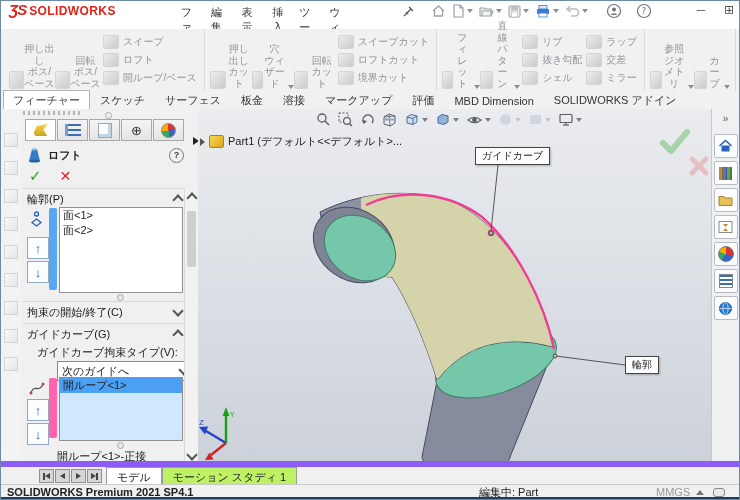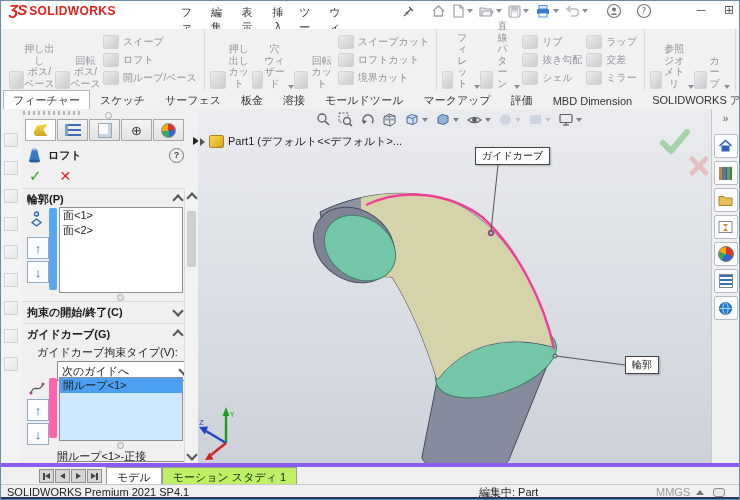--- a/index.html
+++ b/index.html
@@ -40,21 +40,21 @@
   .pm-grip{position:absolute;left:84px;top:3px;width:5px;height:5px;border:1px solid #aaa;border-radius:50%;}
   .pmtabs{position:absolute;left:4px;top:10px;right:14px;height:22px;display:flex;gap:1px;}
   .pmtab{flex:1;border:1px solid #a9a9a9;background:linear-gradient(#f4f4f4,#e4e4e4);display:flex;align-items:center;justify-content:center;}
   .pmtab.active{background:#fff;}
   .pm-title{position:absolute;left:6px;top:36px;right:14px;height:20px;display:flex;align-items:center;gap:6px;font-weight:bold;}
   .helpc{margin-left:auto;width:13px;height:13px;border:1px solid #777;border-radius:50%;font-size:9px;font-weight:bold;color:#444;display:flex;align-items:center;justify-content:center;}
   .pm-okrow{position:absolute;left:8px;top:57px;height:20px;display:flex;gap:18px;align-items:center;}
   .okmark{color:#1fa51f;font-size:15px;font-weight:bold;}
   .xmark{color:#e02020;font-size:14px;font-weight:bold;}
   .pm-div{position:absolute;left:2px;right:14px;height:1px;background:#d9d9d9;}
-  .sec-h{position:absolute;left:6px;right:16px;height:15px;display:flex;align-items:center;font-weight:bold;color:#1a1a1a;}
+  .sec-h{position:absolute;left:6px;right:16px;height:15px;display:flex;align-items:center;font-weight:normal;color:#1a1a1a;}
   .chev{width:6px;height:6px;border-left:2px solid #555;border-top:2px solid #555;transform:rotate(45deg);margin-left:auto;}
   .chev.down{transform:rotate(225deg);margin-top:-3px;}
   .pmbtn{position:absolute;width:20px;height:20px;border:1px solid #93a9c2;background:#fcfdfe;display:flex;align-items:center;justify-content:center;color:#1464c8;font-weight:bold;font-size:13px;line-height:1;}
   .selbar{position:absolute;width:8px;border-radius:2px;}
   .listbox{position:absolute;border:1px solid #909090;background:#fff;overflow:hidden;}
   .listbox .row{padding:0 3px;font-size:11px;white-space:nowrap;}
   .resize-dot{position:absolute;width:5px;height:5px;border:1px solid #a8a8a8;border-radius:50%;background:#e8e8e8;}
   .pm-select{position:absolute;height:18px;border:1px solid #8a8a8a;background:#fff;display:flex;align-items:center;padding:0 4px;font-size:11px;}
   .pm-select .chev{margin-left:auto;border-color:#555;}
   .pm-scroll{position:absolute;right:0;top:80px;bottom:0;width:13px;background:#f2f2f2;border-left:1px solid #d8d8d8;}
@@ -69,30 +69,30 @@
   .tri-r{width:0;height:0;border-top:4px solid transparent;border-bottom:4px solid transparent;border-left:5px solid #555;}
   .part-ico{width:13px;height:11px;background:linear-gradient(135deg,#ffd84d,#d9a520);border:1px solid #a9841c;border-radius:2px;}
   .callout{position:absolute;background:#fdfdfd;border:1px solid #444;padding:1px 6px;font-size:10px;box-shadow:1px 1px 2px rgba(0,0,0,.25);white-space:nowrap;}
   .confirm-check{position:absolute;right:22px;top:20px;opacity:.6;}
   .confirm-x{position:absolute;right:2px;top:46px;opacity:.5;}
   
   .taskpane{position:absolute;right:0;top:108px;width:27px;bottom:32px;background:#eef0f1;border-left:1px solid #c5c8cc;display:flex;flex-direction:column;align-items:center;}
   .tp-collapse{margin:4px 0 10px 0;color:#555;font-size:10px;}
   .tp-btn{width:22px;height:22px;border:1px solid #b8bcc0;background:#fbfcfd;margin-bottom:3px;display:flex;align-items:center;justify-content:center;border-radius:2px;}
   
-  .bottombar{position:absolute;left:0;right:0;bottom:14px;height:18px;background:#f0f0f0;border-top:4px solid #8b5cf6;display:flex;align-items:stretch;}
+  .bottombar{position:absolute;left:0;right:0;bottom:14px;height:18px;background:#f0f0f0;border-top:6px solid #8b5cf6;display:flex;align-items:stretch;}
   .navcluster{display:flex;align-items:center;gap:1px;margin-left:38px;}
   .navbtn{width:13px;height:12px;background:#d6d6d6;border:1px solid #8f8f8f;display:flex;align-items:center;justify-content:center;}
   .t-left{width:0;height:0;border-top:3px solid transparent;border-bottom:3px solid transparent;border-right:5px solid #444;}
   .t-right{width:0;height:0;border-top:3px solid transparent;border-bottom:3px solid transparent;border-left:5px solid #444;}
   .btab{padding:2px 10px;border:1px solid #9c9c9c;border-bottom:none;background:#bef264;white-space:nowrap;font-size:11px;}
   .btab.active{background:#fff;}
   
   .statusbar{position:absolute;left:0;right:0;bottom:0;height:14px;background:#f0f0f0;border-top:1px solid #c9c9c9;display:flex;align-items:center;font-size:11px;}
-  .statusbar .s-left{margin-left:6px;color:#222;}
+  .statusbar .s-left{margin-left:6px;color:#222;font-weight:bold;}
   .statusbar .s-edit{position:absolute;left:478px;color:#222;}
   .statusbar .s-units{position:absolute;left:655px;color:#9a9a9a;}
   .s-up{position:absolute;left:695px;top:5px;width:0;height:0;border-left:4px solid transparent;border-right:4px solid transparent;border-bottom:5px solid #777;}
   .s-tag{position:absolute;left:712px;top:3px;width:10px;height:7px;border:1px solid #8a8a8a;border-radius:3px;background:#e8e8e8;}
   .win-bottom-edge{position:absolute;left:0;right:0;bottom:0;height:2px;background:#1e3c64;}
 </style>
 </head>
 <body>
 
 <div class="win">
@@ -295,21 +295,20 @@
     </div>
 
   </div>
 
   <div class="tabrow">
     <span class="tab active">フィーチャー</span>
     <span class="tab">スケッチ</span>
     <span class="tab">サーフェス</span>
     <span class="tab">板金</span>
     <span class="tab">溶接</span>
-    <span class="tab">モールドツール</span>
     <span class="tab">マークアップ</span>
     <span class="tab">評価</span>
     <span class="tab">MBD Dimension</span>
     <span class="tab">SOLIDWORKS アドイン</span>
 
   </div>
 
   <div class="fstrip">
     <div class="fico"></div>
     <div class="fico"></div>

